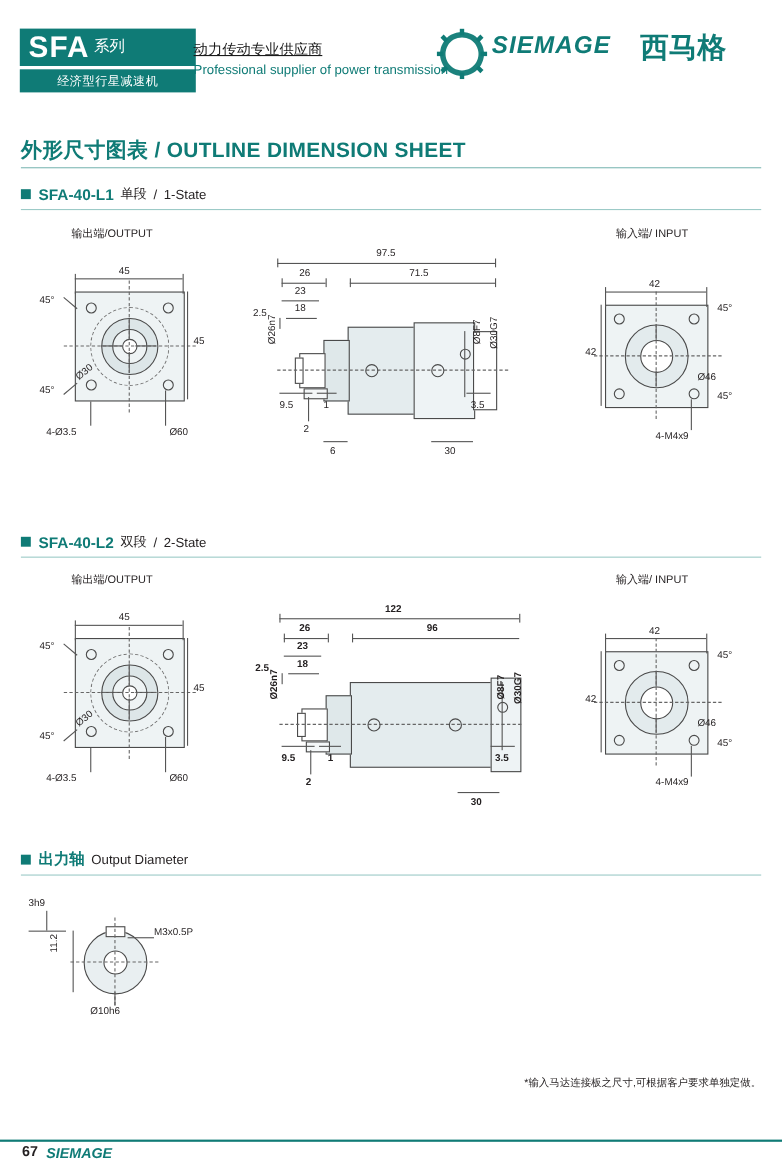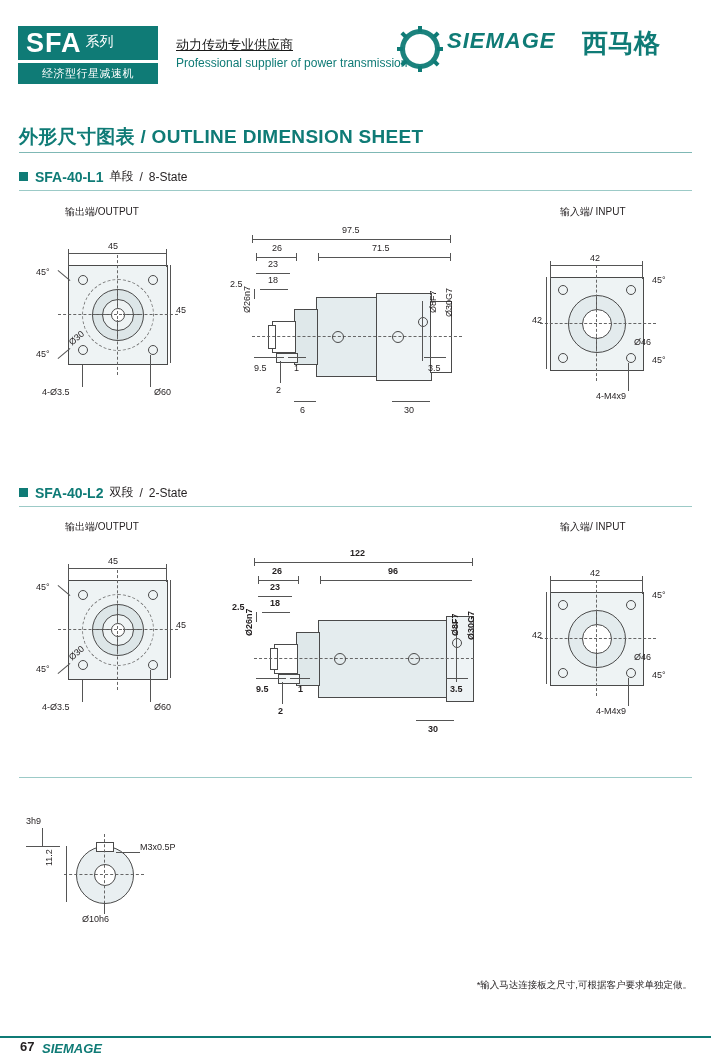--- a/index.html
+++ b/index.html
@@ -9,21 +9,21 @@
     font-family:"Liberation Sans", sans-serif;
     color:#231f20;
     position:relative;
     overflow:hidden;
   }
   
   .header{
     position:absolute;left:0;top:0;width:711px;height:108px;
   }
   .brand-block{
-    position:absolute;left:18px;top:26px;width:140px;
+    position:absolute;left:18px;top:26px;width:160px;
   }
   .brand-top{
     background:#0f7b76;
     height:34px;
     display:flex;align-items:center;
     padding-left:8px;
   }
   .brand-sfa{
     color:#ffffff;font-size:27px;font-weight:bold;letter-spacing:1px;
     font-family:"Liberation Sans", sans-serif;
@@ -155,21 +155,21 @@
   <span>OUTLINE DIMENSION SHEET</span>
 </div>
 <div class="title-rule"></div>
 
 <div class="sec sec1">
   <div class="sec-head">
     <div class="sec-sq"></div>
     <span class="sec-title">SFA-40-L1</span>
     <span class="sec-sub">单段</span>
     <span class="sec-sub">/</span>
-    <span class="sec-sub">8-State</span>
+    <span class="sec-sub">1-State</span>
   </div>
   <div class="sec-rule"></div>
 </div>
 
 <div class="dwg" style="left:20px;top:205px;width:210px;height:215px;">
   <div class="cap" style="left:45px;top:0px;">输出端/OUTPUT</div>
 
   <div class="sq-out" style="left:48px;top:60px;width:98px;height:98px;"></div>
 
   <div class="circ" style="left:58px;top:70px;width:8px;height:8px;"></div>
@@ -425,20 +425,25 @@
   <div class="tick" style="left:46px;top:72px;height:92px;"></div>
 
   <div class="lbl" style="left:152px;top:70px;">45°</div>
   <div class="lbl" style="left:152px;top:150px;">45°</div>
   <div class="lbl" style="left:134px;top:132px;">Ø46</div>
   <div class="lbl" style="left:96px;top:186px;">4-M4x9</div>
   <div class="ln vl" style="left:128px;top:158px;height:28px;"></div>
 </div>
 
 <div class="sec sec3">
+  <div class="sec-head">
+    <div class="sec-sq"></div>
+    <span class="sec-title">出力轴</span>
+    <span class="sec-sub">Output Diameter</span>
+  </div>
   <div class="sec-rule"></div>
 </div>
 
 <div class="dwg" style="left:20px;top:806px;width:220px;height:130px;">
   <div class="lbl" style="left:6px;top:10px;">3h9</div>
   <div class="ln vl" style="left:22px;top:22px;height:18px;"></div>
   <div class="ln hl" style="left:6px;top:40px;width:34px;"></div>
 
   <div class="circ" style="left:56px;top:40px;width:56px;height:56px;background:#e9eff1;"></div>
   <div class="circ" style="left:74px;top:58px;width:20px;height:20px;background:#fff;"></div>

